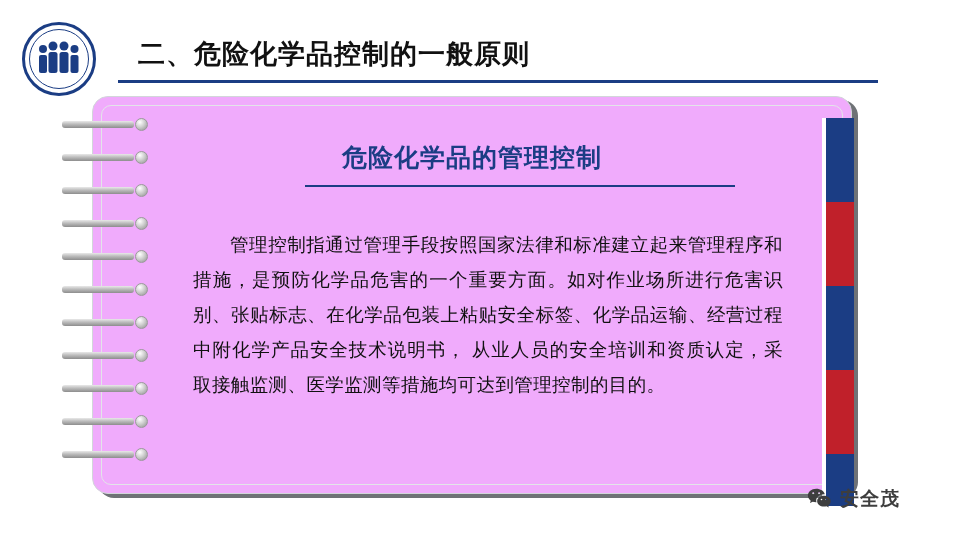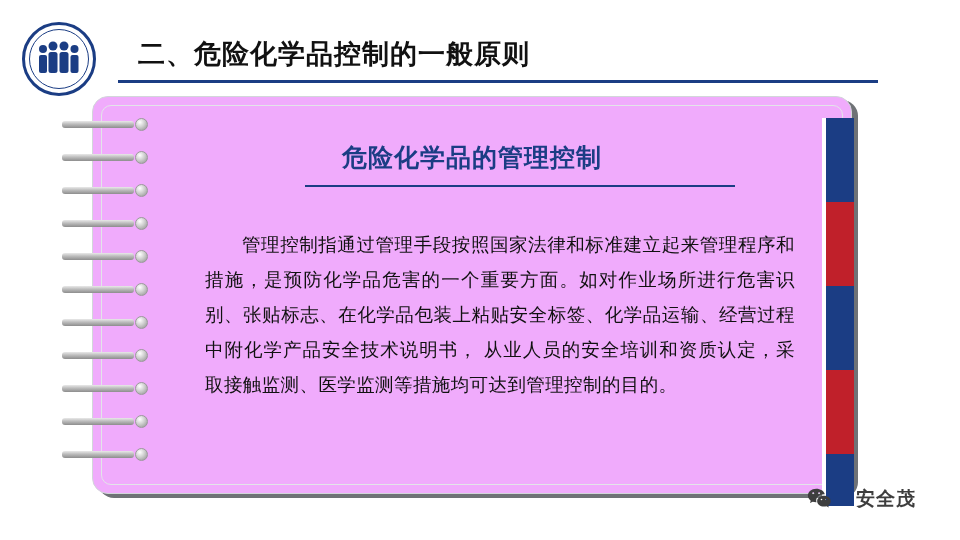--- a/index.html
+++ b/index.html
@@ -149,21 +149,21 @@
   .card-title-rule {
     position: absolute;
     left: 212px;
     top: 88px;
     width: 430px;
     height: 2px;
     background: #1b3d84;
   }
   .card-body {
     position: absolute;
-    left: 112px;
+    left: 100px;
     top: 130px;
     width: 590px;
     font-size: 18.5px;
     line-height: 35px;
     color: #111111;
     text-indent: 2em;
     text-align: justify;
     letter-spacing: 0.4px;
   }
 
@@ -185,21 +185,21 @@
     background: #ffffff;
   }
 
   
   .watermark {
     position: absolute;
     left: 806px;
     top: 486px;
     display: flex;
     align-items: center;
-    gap: 24px;
+    gap: 8px;
   }
   .wechat-icon {
     width: 26px;
     height: 26px;
     display: block;
   }
   .watermark-text {
     font-size: 19px;
     color: #3e3e3e;
     font-weight: bold;

